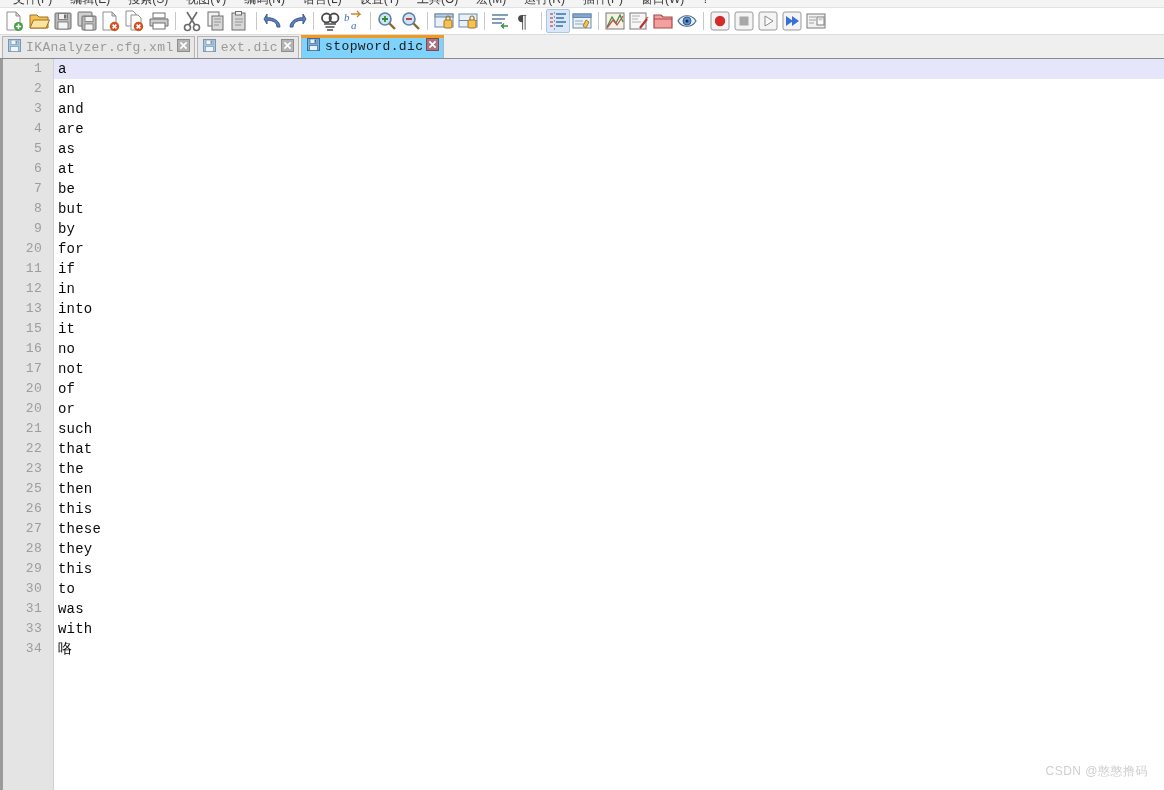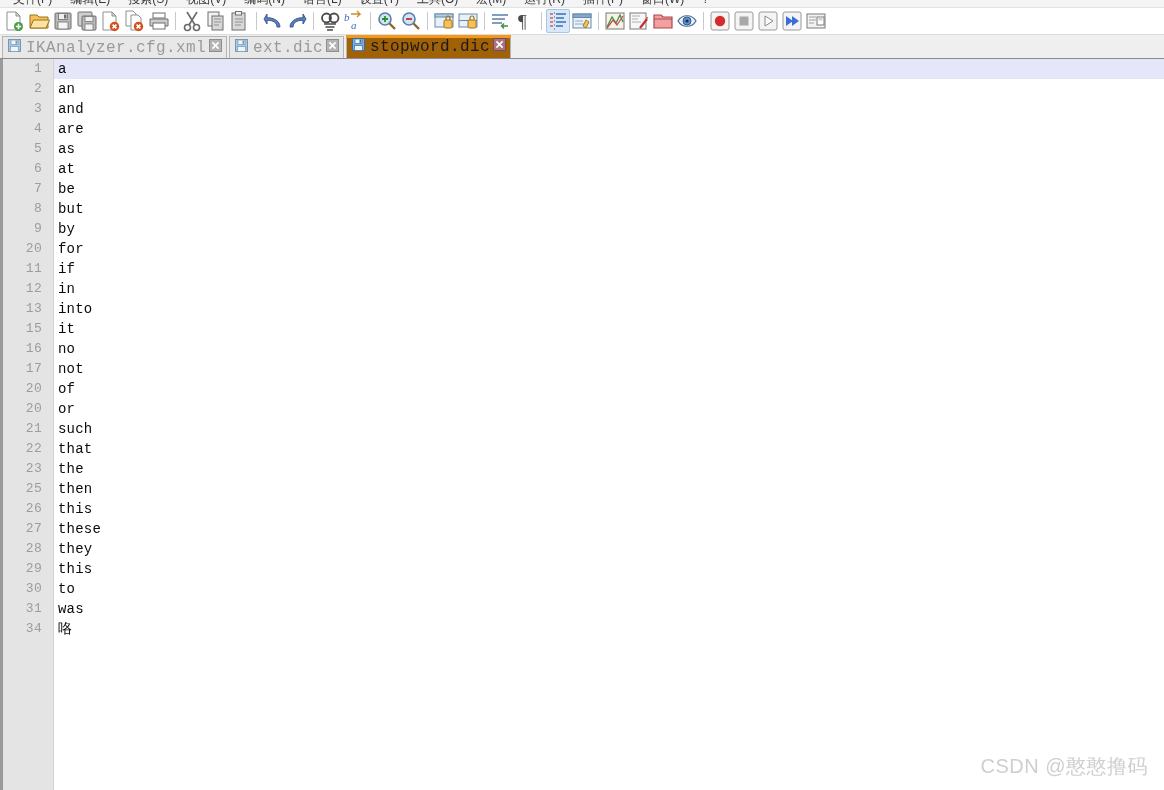--- a/index.html
+++ b/index.html
@@ -96,27 +96,27 @@
     align-items: center;
     padding: 0 4px 0 5px;
     box-sizing: border-box;
     border-left: 1px solid #b4b4b4;
     border-right: 1px solid #b4b4b4;
     border-top: 1px solid #b4b4b4;
     background: #e4e4e4;
     margin-right: 2px;
     position: relative;
     font-family: "Liberation Mono", monospace;
-    font-size: 16px;
+    font-size: 13px;
     letter-spacing: 0.4px;
     white-space: nowrap;
   }
   .tab.inactive { color: #9a9a9a; background: #e8e8e8; }
   .tab.active {
-    background: #a16207;
+    background: #7dd3fc;
     color: #1a1a1a;
     border-top: none;
     height: 23px;
   }
   .tab.active::before {
     content: "";
     position: absolute;
     left: -1px; right: -1px; top: 0;
     height: 3px;
     background: #f29a1f;
@@ -184,21 +184,21 @@
     font-size: 14px;
     color: #0a0a0a;
     letter-spacing: 0.2px;
   }
 
   
   #watermark {
     position: absolute;
     right: 16px;
     bottom: 10px;
-    font-size: 20px;
+    font-size: 12px;
     color: #cfcfcf;
     font-family: "Liberation Sans", sans-serif;
     letter-spacing: 0.5px;
     white-space: nowrap;
   }
 </style>
 </head>
 <body>
 
 <div id="menubar">
@@ -597,19 +597,23 @@
       </div>
       <div class="line">
         <div class="lineno">30</div>
         <div class="code">to</div>
       </div>
       <div class="line">
         <div class="lineno">31</div>
         <div class="code">was</div>
       </div>
       <div class="line">
+        <div class="lineno">33</div>
+        <div class="code">with</div>
+      </div>
+      <div class="line">
         <div class="lineno">34</div>
         <div class="code">咯</div>
       </div>
     </div>
 </div>
 
 <div id="watermark">CSDN @憨憨撸码</div>
 
 </body></html>

